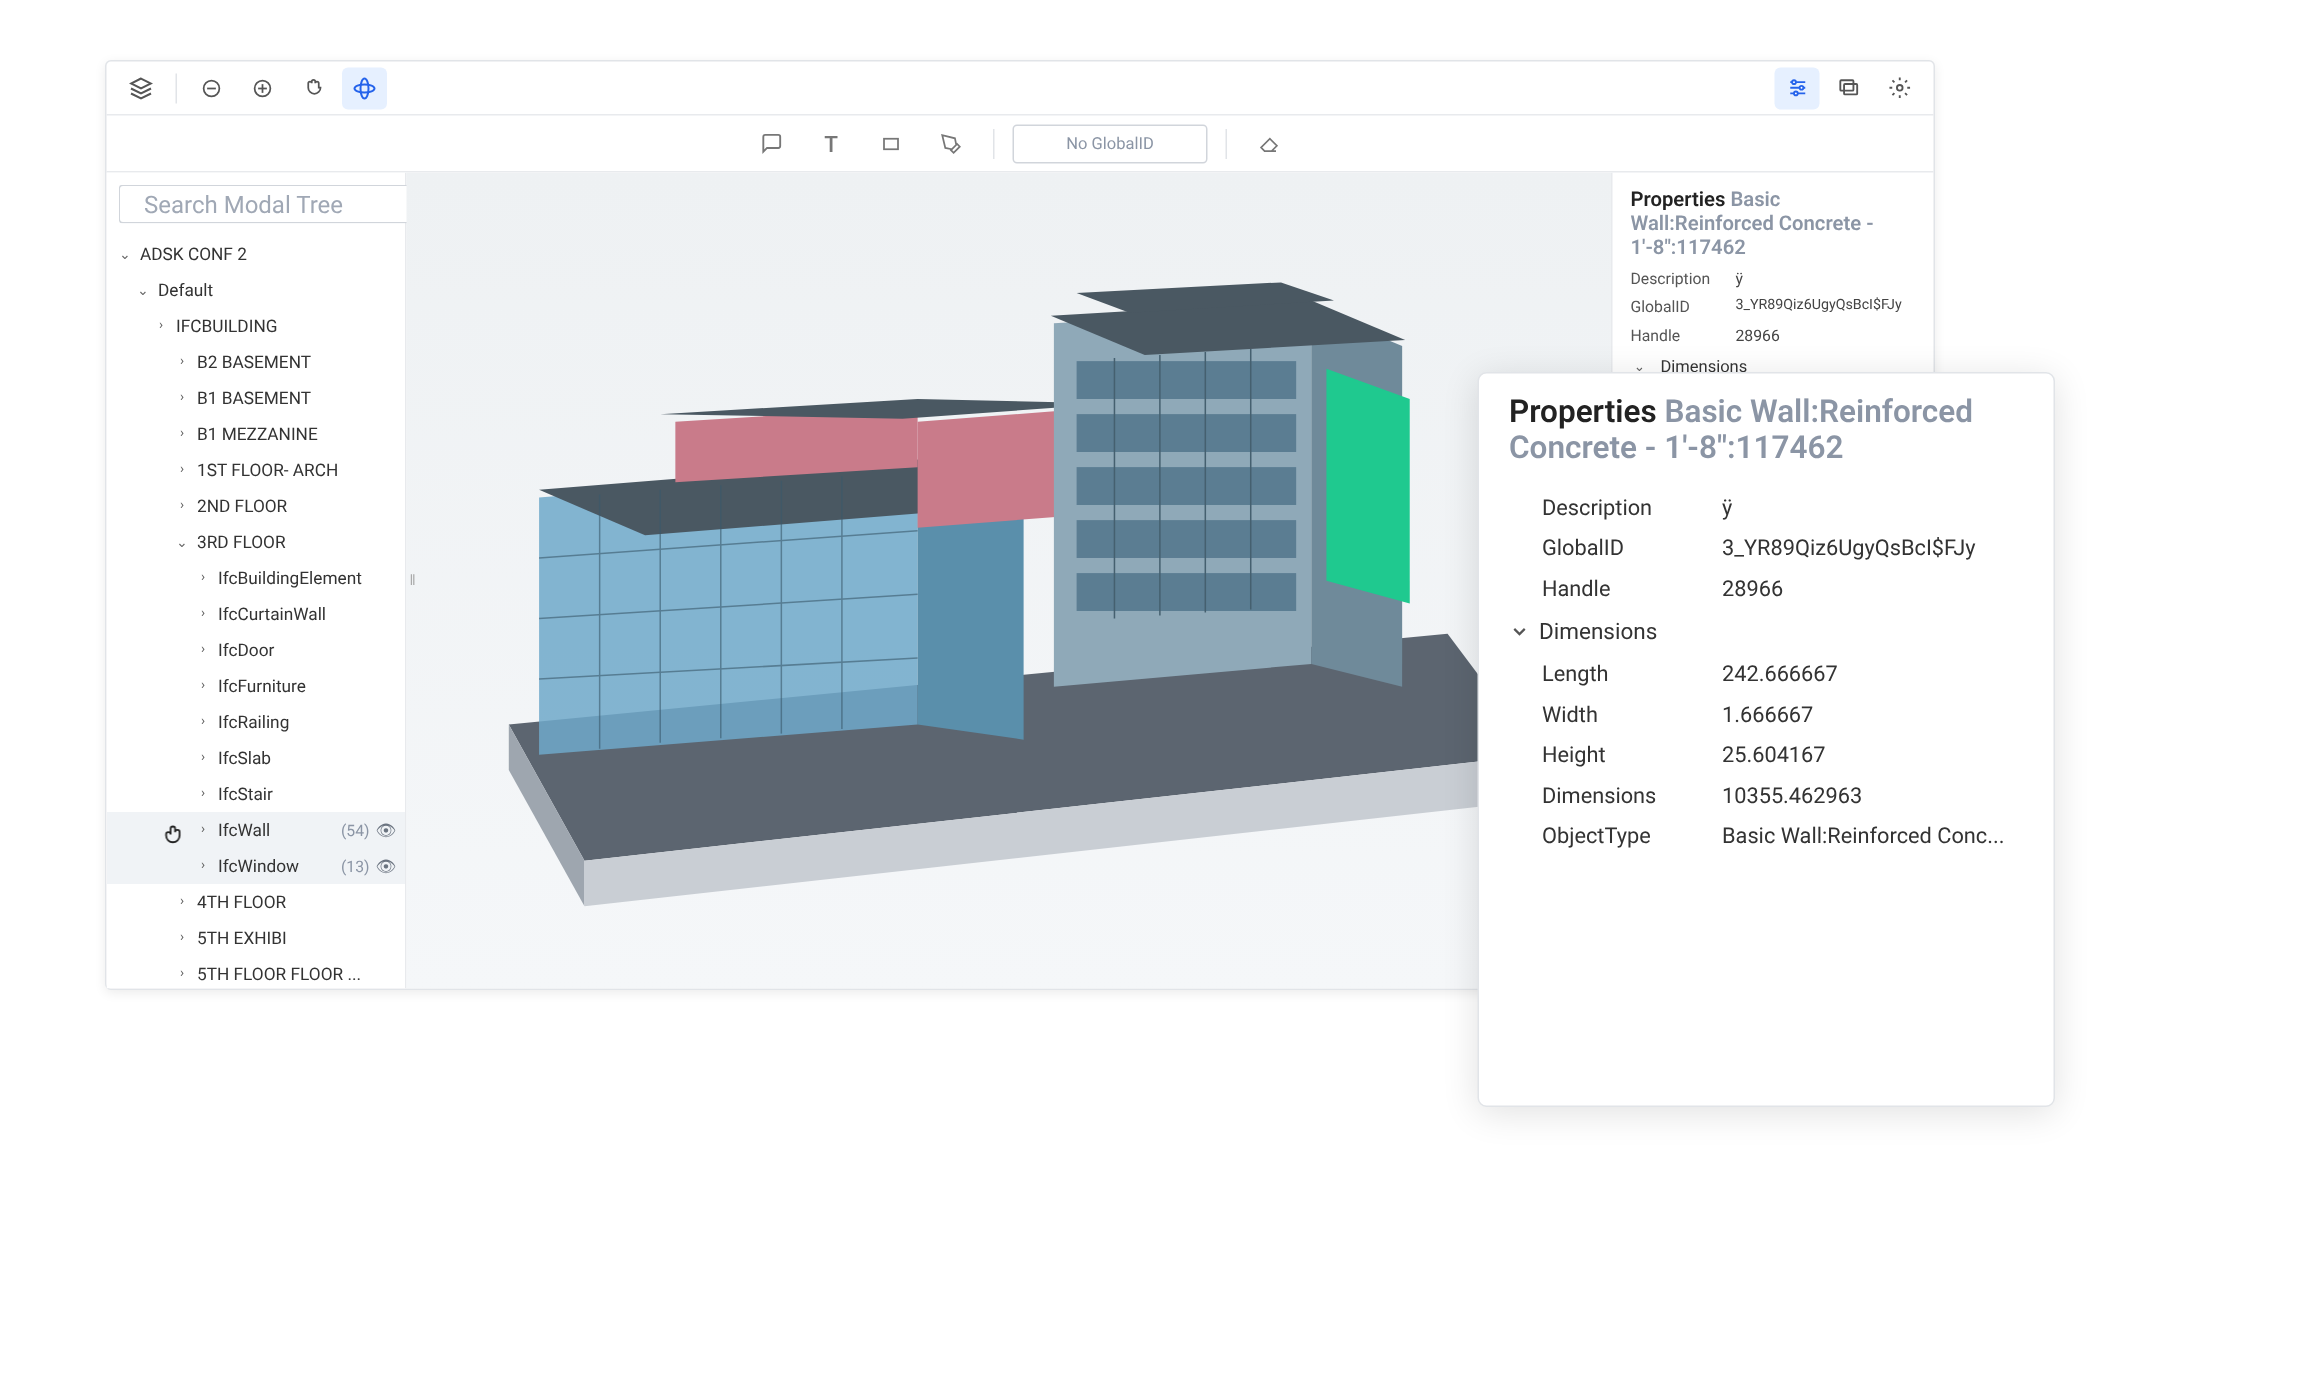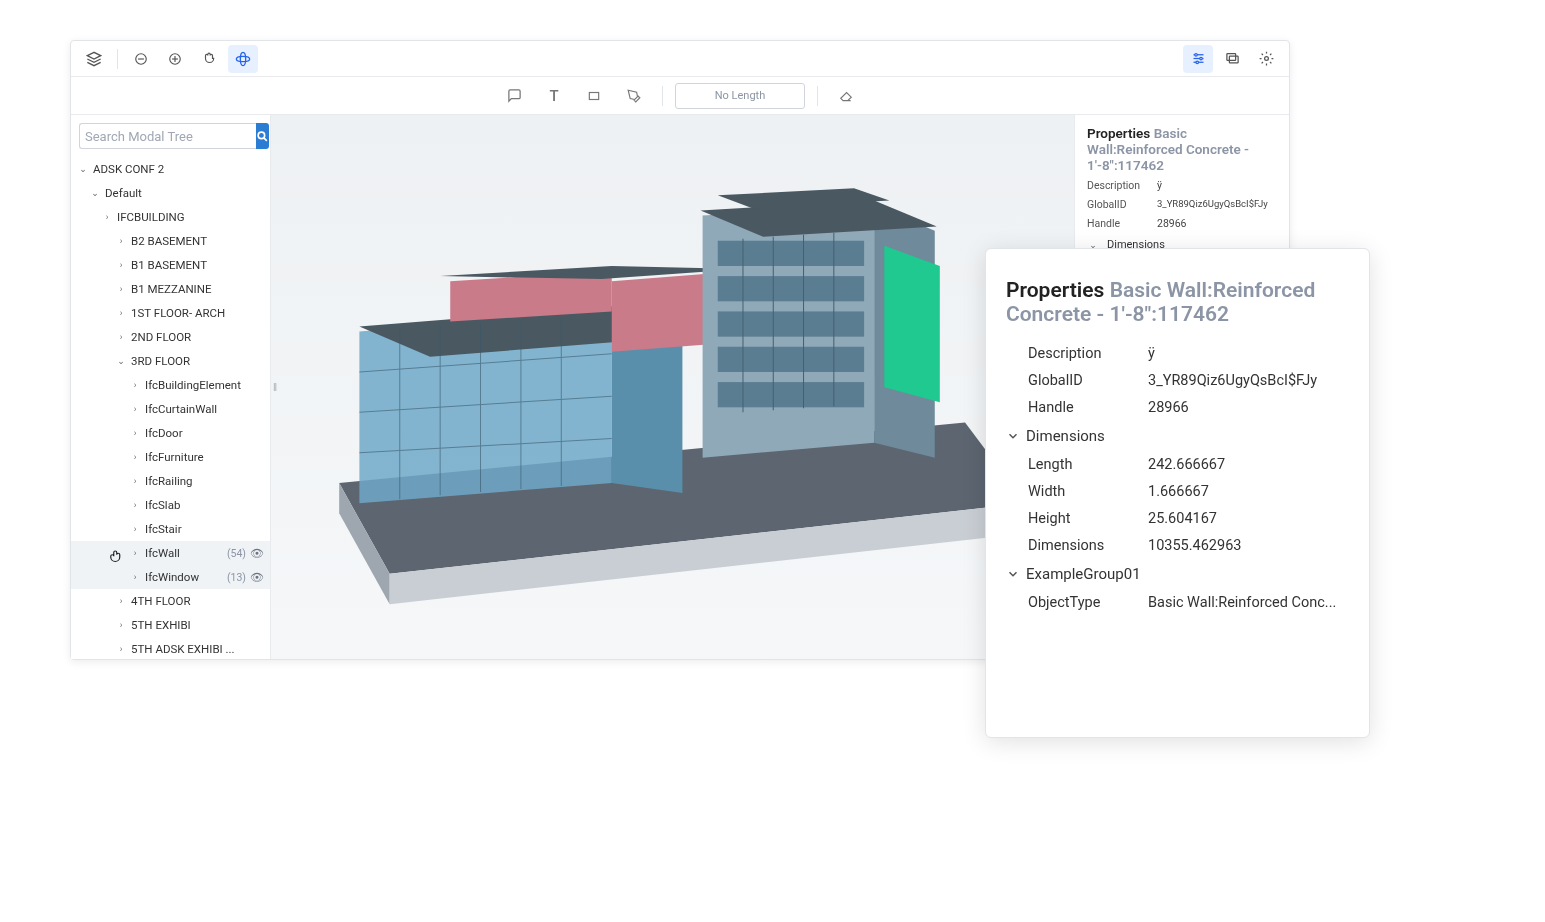--- a/index.html
+++ b/index.html
@@ -9,21 +9,21 @@
 .tool-btn{width:30px;height:28px;display:flex;align-items:center;justify-content:center;border-radius:4px;cursor:pointer;color:#555}
 .tool-btn.active{background:#e6f0ff;color:#2563eb}
 .spacer{flex:1}
 .toolbar-sub{height:38px;border-bottom:1px solid #e8eaed;display:flex;align-items:center;justify-content:center;gap:8px}
 .sub-btn{width:32px;height:28px;display:flex;align-items:center;justify-content:center;cursor:pointer;color:#777;border-radius:3px}
 .sub-div{width:1px;height:20px;background:#e1e4e8;margin:0 4px}
 .preset{width:130px;height:26px;border:1px solid #d1d5db;border-radius:3px;font-size:11px;color:#8b95a5;background:#fff;text-align:center;line-height:24px}
 .body{flex:1;display:flex;overflow:hidden}
 .sidebar{width:200px;border-right:1px solid #e8eaed;display:flex;flex-direction:column;background:#fff}
 .search-row{display:flex;padding:8px;gap:0}
-.search-inp{flex:1;height:26px;border:1px solid #d1d5db;border-right:0;border-radius:3px 0 0 3px;padding:0 5px;font-size:13px;color:#555}
+.search-inp{flex:1;height:26px;border:1px solid #d1d5db;border-right:0;border-radius:3px 0 0 3px;padding:0 16px;font-size:16px;color:#555}
 .search-inp::placeholder{color:#a0a8b5}
 .search-btn{width:28px;height:26px;background:#2b7cd3;border:0;border-radius:0 3px 3px 0;display:flex;align-items:center;justify-content:center;cursor:pointer;color:#fff}
 .tree{flex:1;overflow-y:auto;font-size:11.5px;color:#333}
 .tree-row{display:flex;align-items:center;height:24px;cursor:pointer;padding-right:6px;white-space:nowrap}
 .tree-row.hl{background:#f0f3f6}
 .tog{width:12px;display:inline-flex;justify-content:center;color:#666;font-size:9px;margin-right:4px}
 .cnt{margin-left:auto;color:#8b95a5;font-size:10.5px;margin-right:4px}
 .eye{color:#6b7480;font-size:11px}
 .viewport{flex:1;background:linear-gradient(180deg,#eef1f3 0%,#f5f7f9 100%);position:relative;display:flex;align-items:center;justify-content:center}
 .building{width:88%;height:auto}
@@ -31,21 +31,21 @@
 .props-small h3{font-size:13.5px;font-weight:700;color:#222;margin-bottom:2px}
 .props-small h3 span{color:#8b95a5;font-weight:600}
 .prow{display:flex;margin-top:6px;font-size:10.5px}
 .plbl{width:70px;color:#555}
 .pval{color:#444}
 .pgrp{display:flex;align-items:center;gap:4px;margin-top:8px;font-size:11px;color:#333}
 .pgrp .tog{color:#666}
 .drag-h{position:absolute;left:0;top:50%;transform:translateY(-50%);width:8px;height:30px;display:flex;align-items:center;justify-content:center;color:#aaa;font-size:10px;cursor:col-resize}
 
 
-.float{position:absolute;left:985px;top:248px;width:385px;height:490px;background:#fff;border:1px solid #e1e4e8;border-radius:6px;box-shadow:0 4px 24px rgba(0,0,0,.12);padding:29px 20px;overflow:hidden}
+.float{position:absolute;left:985px;top:248px;width:385px;height:490px;background:#fff;border:1px solid #e1e4e8;border-radius:6px;box-shadow:0 4px 24px rgba(0,0,0,.12);padding:14px 20px;overflow:hidden}
 .float h2{font-size:21px;font-weight:700;color:#222}
 .float h2 span{color:#8b95a5;font-weight:600}
 .float .sub{font-size:21px;font-weight:600;color:#8b95a5;margin-bottom:14px}
 .frow{display:flex;padding:5px 0 5px 22px;font-size:14.5px}
 .flbl{width:120px;color:#333}
 .fval{color:#333}
 .fgrp{display:flex;align-items:center;gap:6px;padding:6px 0;font-size:15px;color:#333}
 .fgrp svg{color:#555}
 .cursor{position:absolute;left:107px;top:548px;color:#222;pointer-events:none}
 
@@ -128,21 +128,21 @@
         <svg width="14" height="14" viewBox="0 0 24 24" fill="none" stroke="currentColor" stroke-width="2">
           <rect x="4" y="6" width="16" height="12"></rect>
         </svg>
       </div>
     <div class="sub-btn">
         <svg width="14" height="14" viewBox="0 0 24 24" fill="none" stroke="currentColor" stroke-width="2">
           <path d="M12 19l7-7 3 3-7 7-3-3z M18 13l-1.5-7.5L2 2l3.5 14.5L13 18"></path>
         </svg>
       </div>
     <div class="sub-div"></div>
-    <div class="preset">No Length</div>
+    <div class="preset">No GlobalID</div>
     <div class="sub-div"></div>
     <div class="sub-btn">
         <svg width="14" height="14" viewBox="0 0 24 24" fill="none" stroke="currentColor" stroke-width="2">
           <path d="M20 20H7L3 16l10-10 8 8-6 6"></path>
         </svg>
       </div>
   </div>
 
   <div class="body">
     <div class="sidebar">
@@ -235,21 +235,21 @@
         <div class="tree-row" style="padding-left:44px">
             <span class="tog">›</span>
             <span>4TH FLOOR</span>
           </div>
         <div class="tree-row" style="padding-left:44px">
             <span class="tog">›</span>
             <span>5TH EXHIBI</span>
           </div>
         <div class="tree-row" style="padding-left:44px">
             <span class="tog">›</span>
-            <span>5TH ADSK EXHIBI ...</span>
+            <span>5TH FLOOR FLOOR ...</span>
           </div>
 
       </div>
     </div>
 
     <div class="viewport">
       <div class="drag-h">‖</div>
       <svg class="building" viewBox="0 0 700 450">
 
         <polygon points="20,320 640,260 700,340 70,410" fill="#5c6570"></polygon>
@@ -362,23 +362,17 @@
     </div>
   <div class="frow">
       <span class="flbl">Height</span>
       <span class="fval">25.604167</span>
     </div>
   <div class="frow">
       <span class="flbl">Dimensions</span>
       <span class="fval">10355.462963</span>
     </div>
 
-  <div class="fgrp">
-      <svg width="14" height="14" viewBox="0 0 24 24" fill="none" stroke="currentColor" stroke-width="2.5">
-        <polyline points="6 9 12 15 18 9"></polyline>
-      </svg>
-      <span>ExampleGroup01</span>
-    </div>
   <div class="frow">
       <span class="flbl">ObjectType</span>
       <span class="fval">Basic Wall:Reinforced Conc...</span>
     </div>
 </div>
 
 </body></html>

